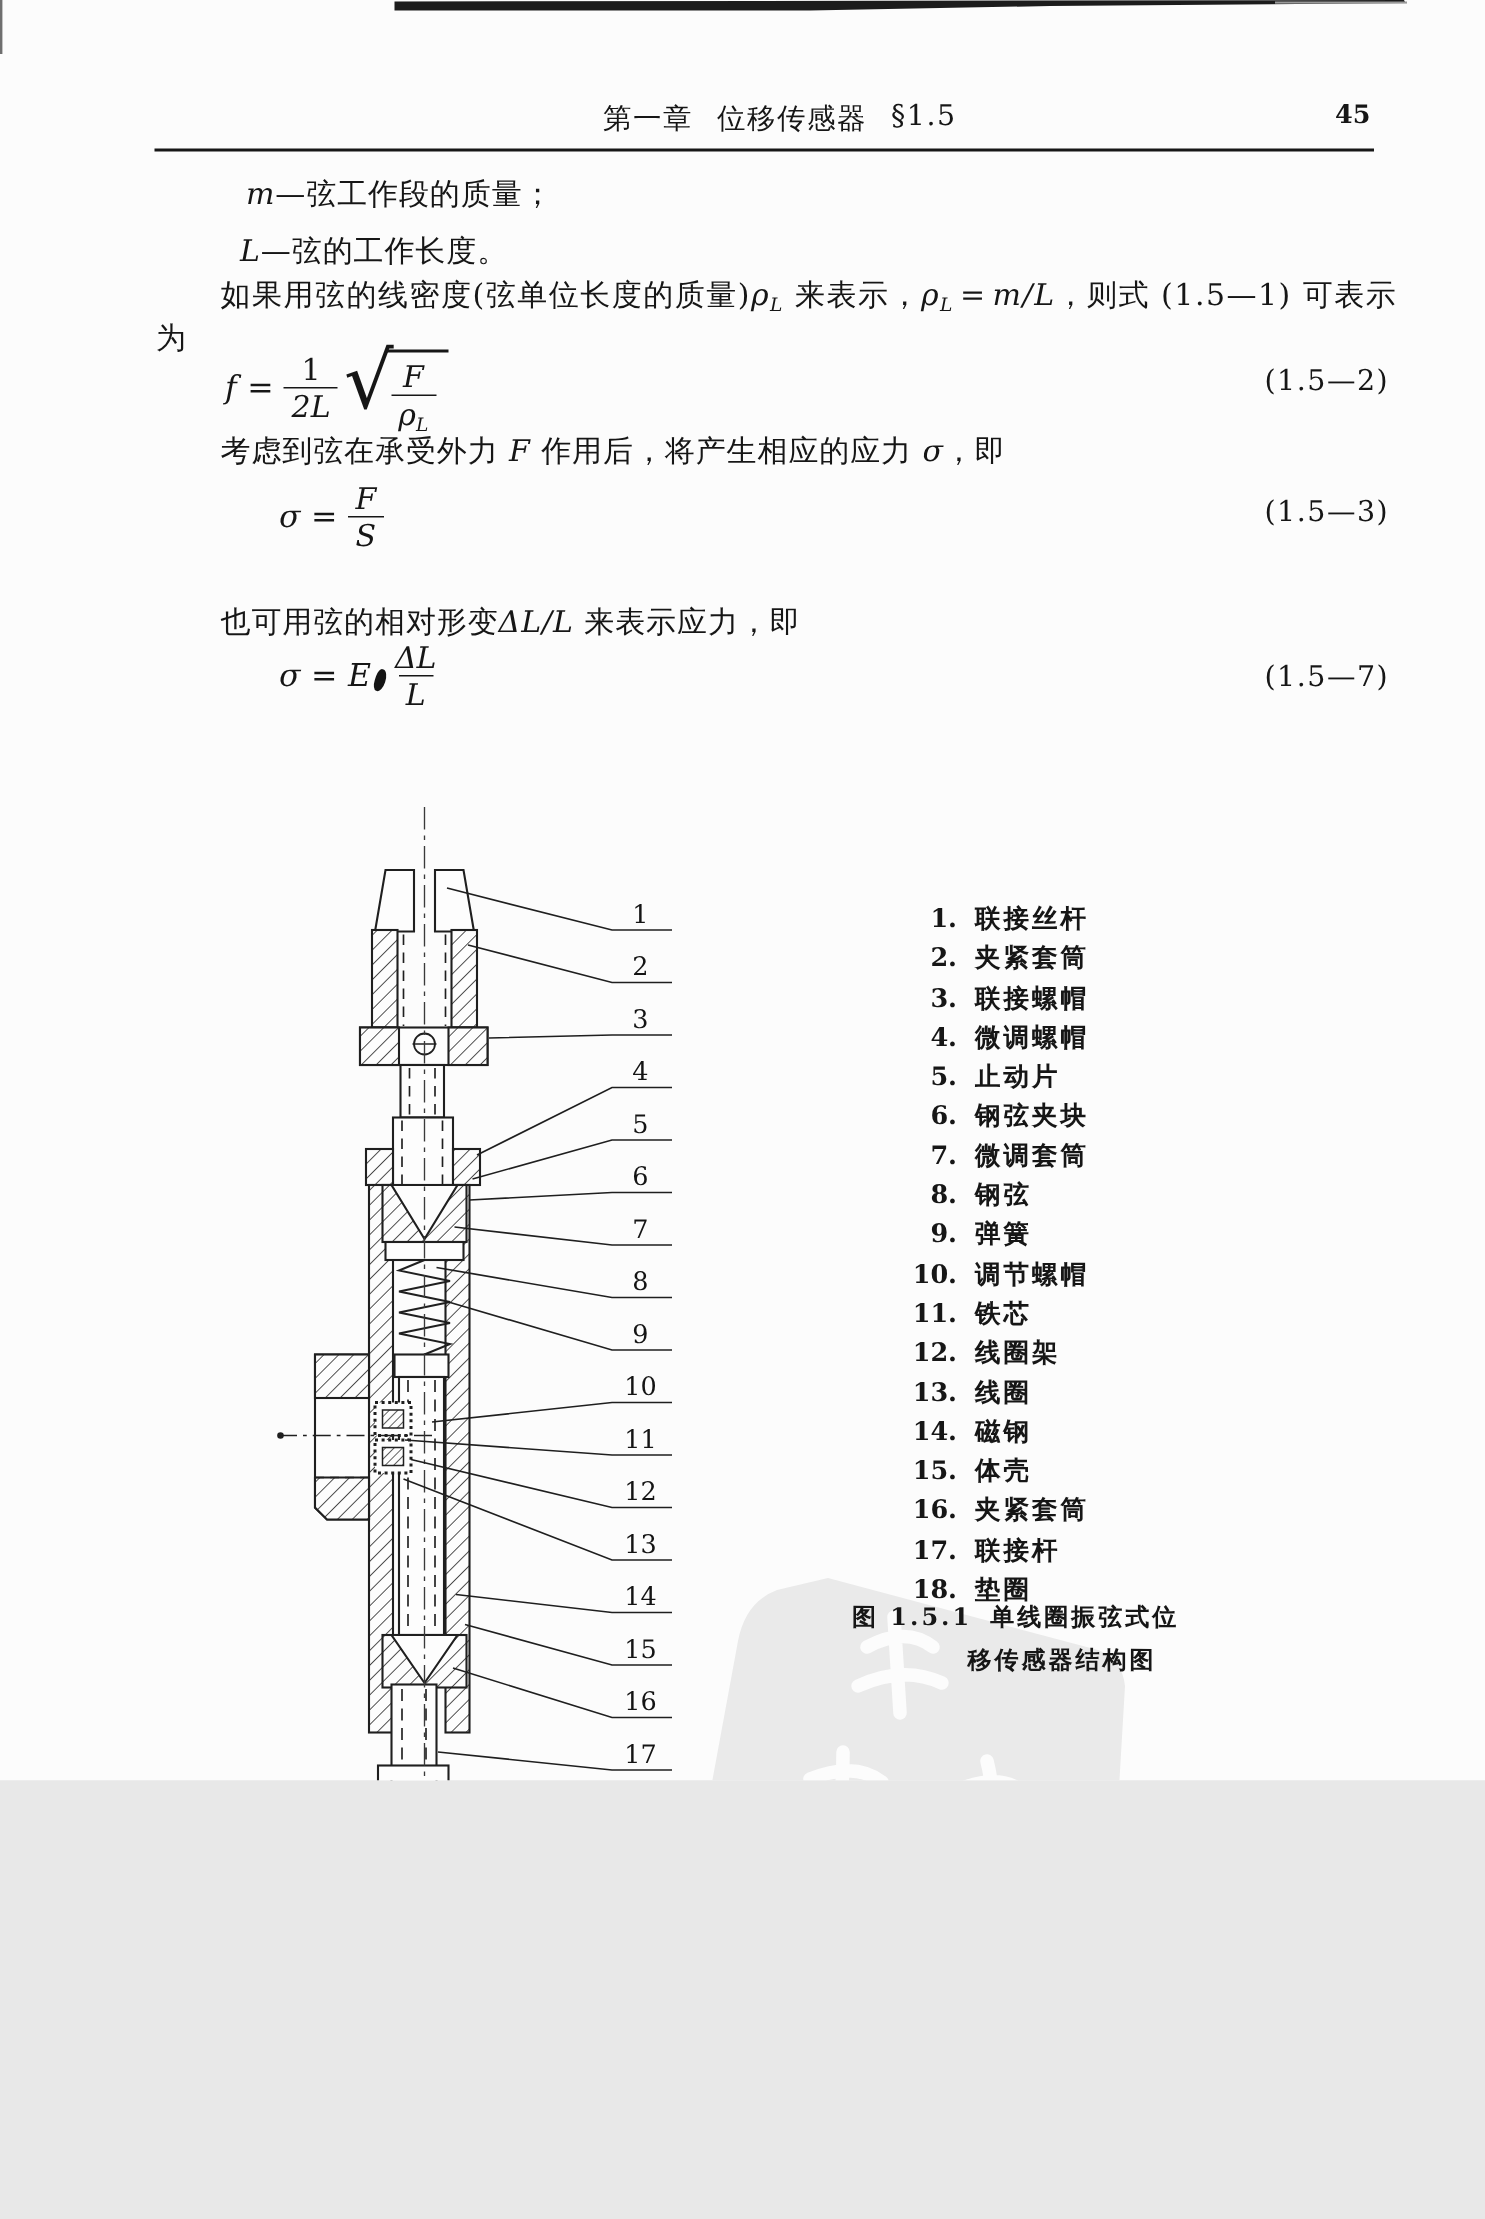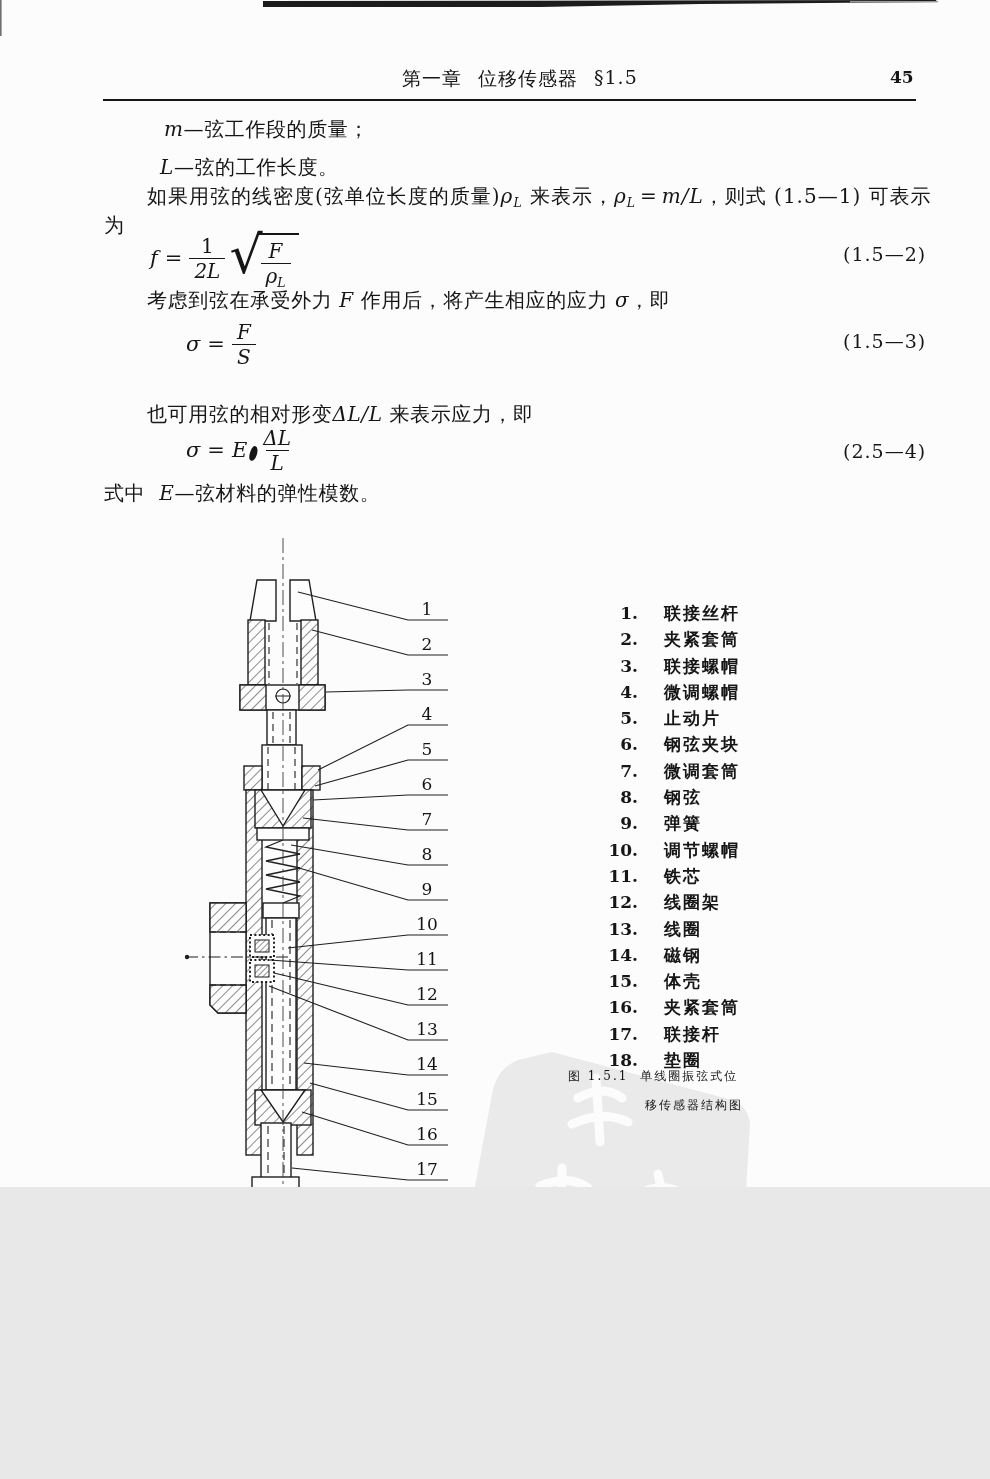--- a/index.html
+++ b/index.html
@@ -25,23 +25,23 @@
   .sqrt{display:inline-flex;align-items:flex-start;margin-left:4px;}
   .sqrt-sym{font-style:normal;font-size:52px;line-height:50px;transform:translateY(4px);}
   .radicand{border-top:2px solid #161616;margin-left:-6px;padding:4px 8px 0 4px;margin-top:7px;}
   .eqtag{font-size:19px;letter-spacing:1px;}
   .blotch{display:inline-block;width:7px;height:15px;background:#141414;border-radius:45% 60% 55% 50%;
           transform:rotate(18deg);margin:6px 1px 0 3px;}
   
   #legend{top:600px;left:602px;width:250px;list-style:none;margin:0;padding:0;font-size:17px;font-weight:600;}
   #legend li{height:26.3px;line-height:26.3px;display:flex;white-space:nowrap;}
   #legend .ln{width:36px;text-align:right;flex:none;}
-  #legend .ll{margin-left:26px;letter-spacing:2px;}
-  
-  .cap{font-size:12px;font-weight:400;letter-spacing:2px;white-space:nowrap;}
+  #legend .ll{margin-left:12px;letter-spacing:2px;}
+  
+  .cap{font-size:16px;font-weight:700;letter-spacing:2px;white-space:nowrap;}
   
   #diagram{top:528px;left:170px;}
   #artifacts{top:0;left:0;}
   #watermark{top:1040px;left:430px;z-index:0;}
 </style>
 </head>
 <body>
 
 <div id="page">
 
@@ -124,25 +124,22 @@
   <div class="abs z1 formula" style="top:423px;left:186px;height:54px;">
     <span class="mi">σ</span>
     <span class="mo">=</span>
     <span class="mi">E</span>
     <span class="blotch"></span>
     <span class="frac">
       <span class="num">ΔL</span>
       <span class="den">L</span>
     </span>
   </div>
-  <div class="abs z1 eqtag" style="top:440px;left:843px;">(2.5—4)</div>
-
-  <div class="abs z1 bodyline" style="top:480px;left:104px;">
-    <span>式中</span><span class="gap"></span><span class="mi">E</span><span>—弦材料的弹性模数。</span>
-  </div>
+  <div class="abs z1 eqtag" style="top:440px;left:843px;">(1.5—7)</div>
+
 
   <svg id="diagram" class="abs z1" width="300" height="812" viewBox="170 528 300 812">
     <defs>
       <pattern id="hA" width="7" height="7" patternUnits="userSpaceOnUse" patternTransform="rotate(45)">
         <rect width="7" height="7" fill="#fdfdfd"></rect>
         <line x1="0" y1="0" x2="0" y2="7" stroke="#2c2c2c" stroke-width="1.1"></line>
       </pattern>
       <pattern id="hB" width="4" height="4" patternUnits="userSpaceOnUse" patternTransform="rotate(45)">
         <rect width="4" height="4" fill="#fdfdfd"></rect>
         <line x1="0" y1="0" x2="0" y2="4" stroke="#2c2c2c" stroke-width="1"></line>

